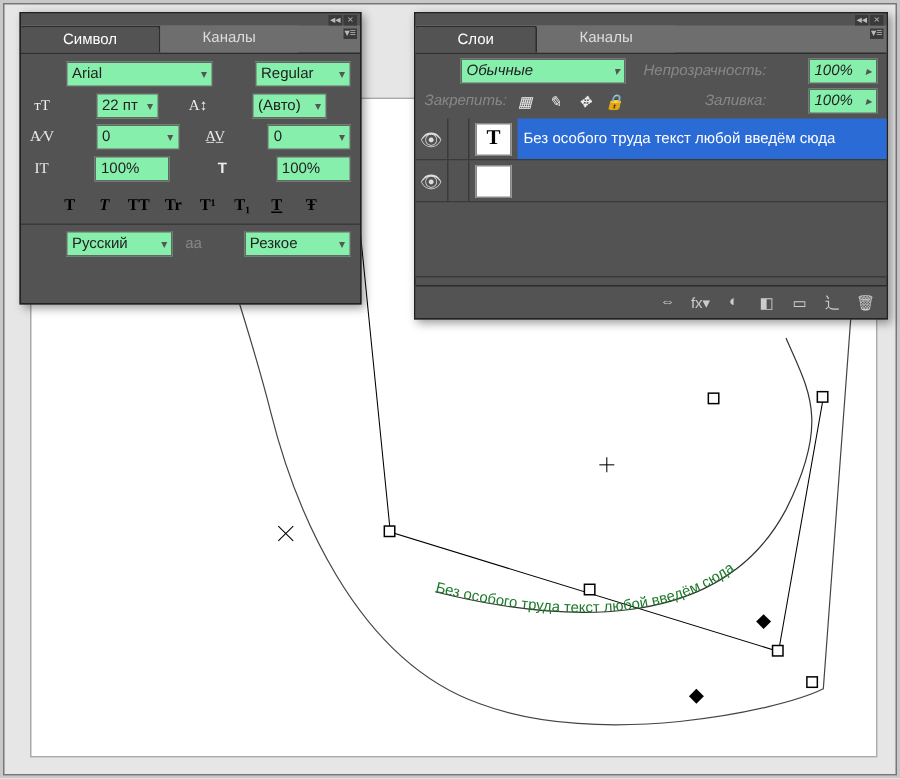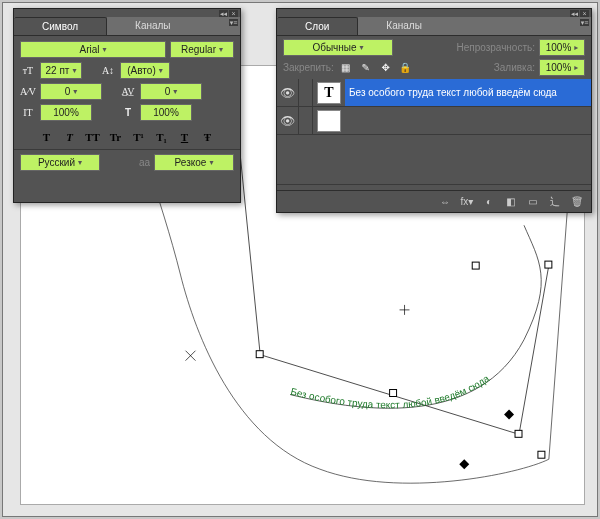--- a/index.html
+++ b/index.html
@@ -11,28 +11,28 @@
   .panel-left{left:10px;top:5px;width:228px;height:195px;}
   .panel-right{left:273px;top:5px;width:316px;height:205px;}
   .titlebar{height:8px;background:#535353;display:flex;justify-content:flex-end;align-items:center;padding:0 2px;gap:1px;}
   .winbtn{width:9px;height:7px;background:#3a3a3a;color:#bbb;font-size:7px;line-height:7px;text-align:center;}
   .winbtn.x{background:#3a3a3a;}
   .tabbar{display:flex;background:#6e6e6e;height:19px;border-bottom:1px solid #2d2d2d;}
   .tab{padding:3px 28px 0;color:#ddd;background:#6e6e6e;}
   .tab.active{background:#535353;border-right:1px solid #2d2d2d;border-top:1px solid #2d2d2d;color:#fff;border-radius:2px 2px 0 0;}
   .pbody{padding:5px 6px;color:#ccc;}
   .row{display:flex;align-items:center;gap:4px;margin-bottom:4px;}
-  .sel,.num{background:#bef264;border:1px solid #666;height:17px;color:#222;padding:0 3px;display:flex;align-items:center;justify-content:center;}
+  .sel,.num{background:#86efac;border:1px solid #666;height:17px;color:#222;padding:0 3px;display:flex;align-items:center;justify-content:space-between;margin-left:24px;}
   .sel .dd{color:#555;font-size:8px;margin-left:3px;}
   .glyph{width:16px;height:15px;color:#eee;font-size:10px;display:flex;align-items:center;justify-content:center;font-family:serif;}
   .iconrow{display:flex;gap:5px;justify-content:center;margin-top:8px;}
   .ibtn{width:18px;height:15px;color:#000;font-family:serif;font-size:11px;font-weight:bold;display:flex;align-items:center;justify-content:center;}
   .divider{height:1px;background:#3a3a3a;margin:5px -6px 4px;}
   .swatch{width:38px;height:15px;background:#1e7a2a;border:1px solid #222;}
-  .laymeta{display:flex;align-items:center;gap:4px;padding:3px 6px;background:#535353;color:#888;}
+  .laymeta{display:flex;align-items:center;gap:4px;padding:3px 6px;background:#535353;color:#888;font-style:italic;}
   .laymeta .sel{height:17px;}
   .layrow{display:flex;align-items:center;height:28px;border-bottom:1px solid #3a3a3a;background:#535353;}
   .layrow.sel-row .lname{background:#2a6bd6;color:#fff;}
   .eye{width:22px;text-align:center;color:#ddd;font-size:12px;border-right:1px solid #3a3a3a;height:100%;display:flex;align-items:center;justify-content:center;}
   .linkcol{width:14px;border-right:1px solid #3a3a3a;height:100%;}
   .thumb{width:24px;height:22px;margin:0 4px;background:#fff;border:1px solid #888;display:flex;align-items:center;justify-content:center;font-family:serif;font-weight:bold;color:#000;font-size:14px;}
   .lname{flex:1;color:#ddd;padding:2px 4px;height:100%;display:flex;align-items:center;}
   .layfill{height:50px;background:#535353;border-bottom:1px solid #3a3a3a;}
   .foot{position:absolute;bottom:0;left:0;right:0;height:22px;background:#535353;border-top:1px solid #2d2d2d;display:flex;justify-content:flex-end;align-items:center;gap:2px;padding:0 4px;}
   .fbtn{width:20px;height:16px;color:#ccc;font-size:10px;display:flex;align-items:center;justify-content:center;}

